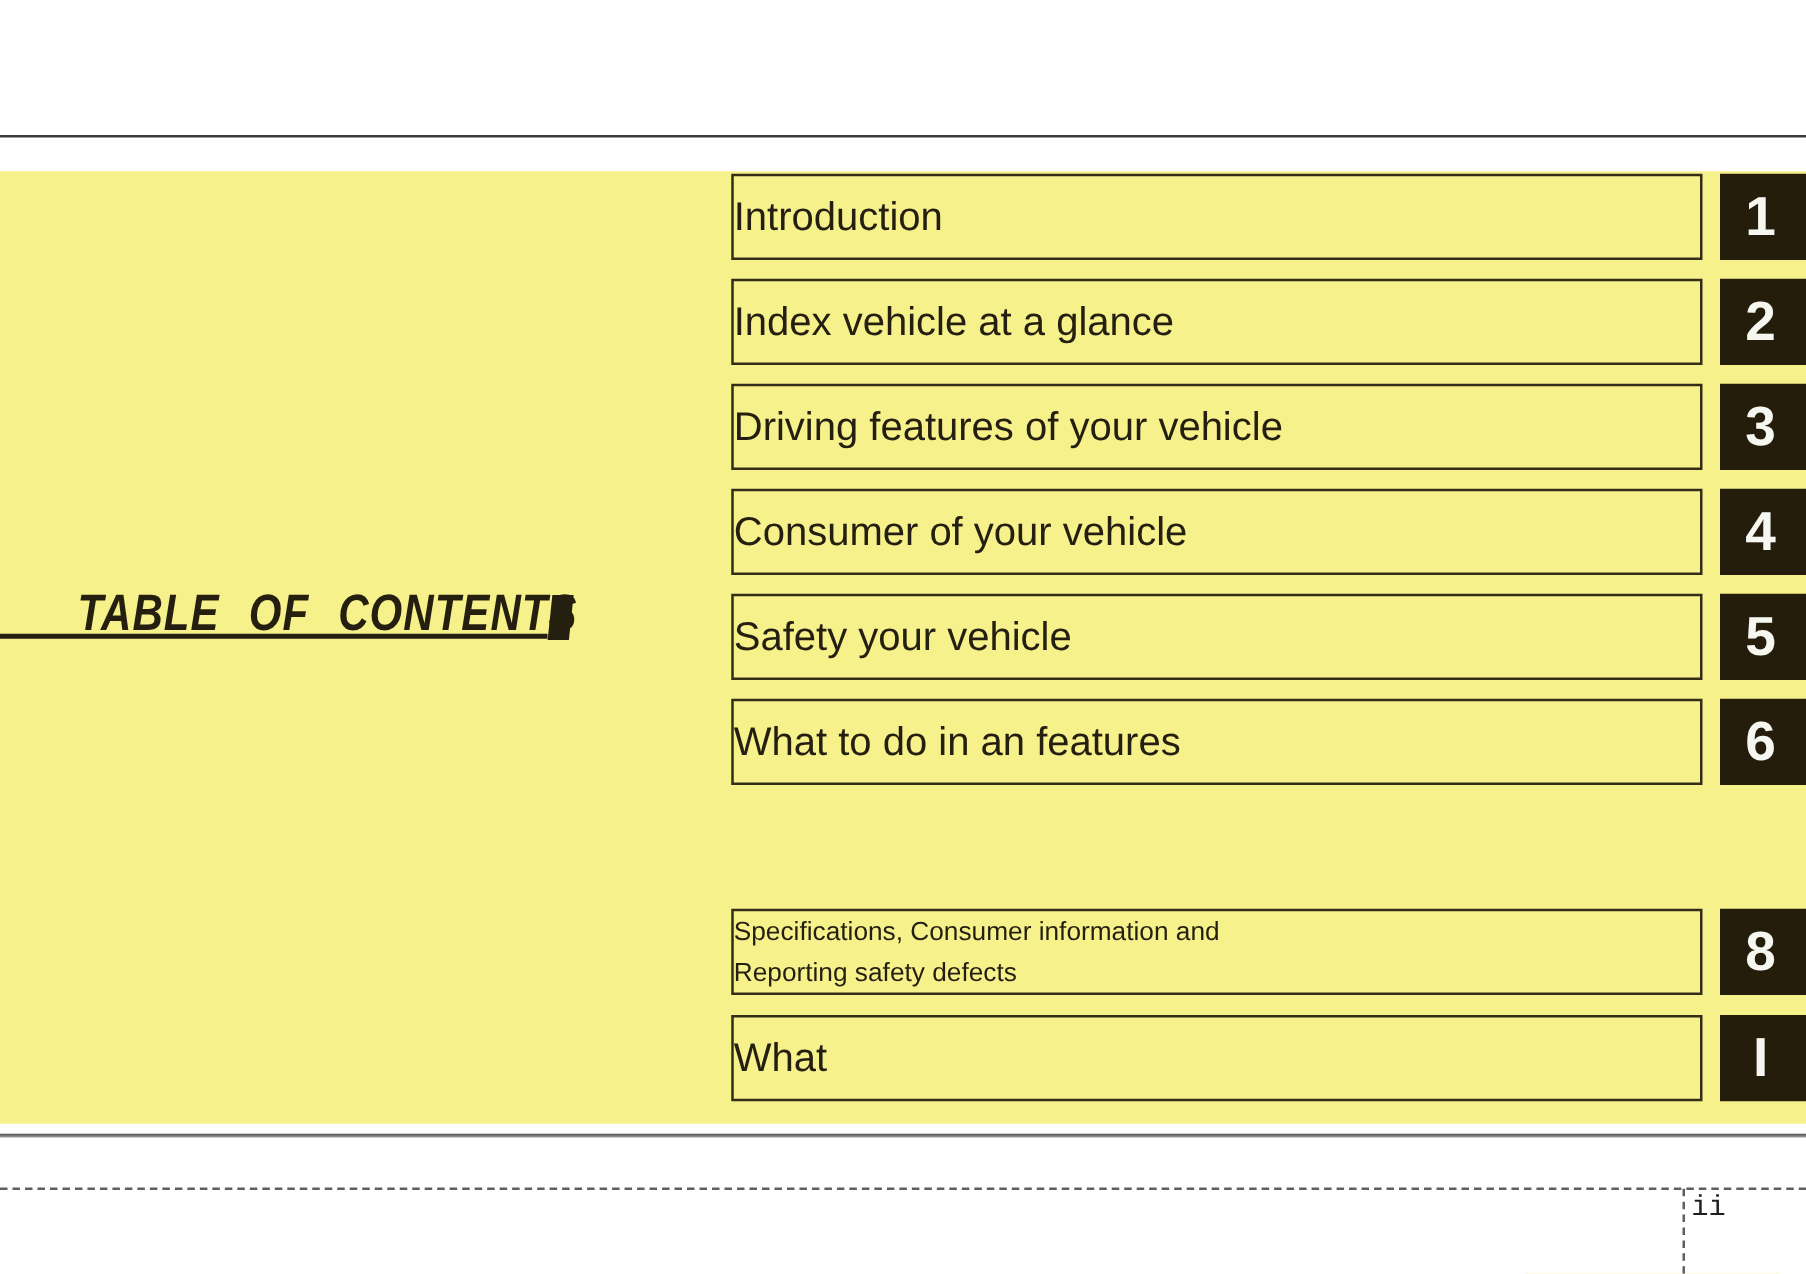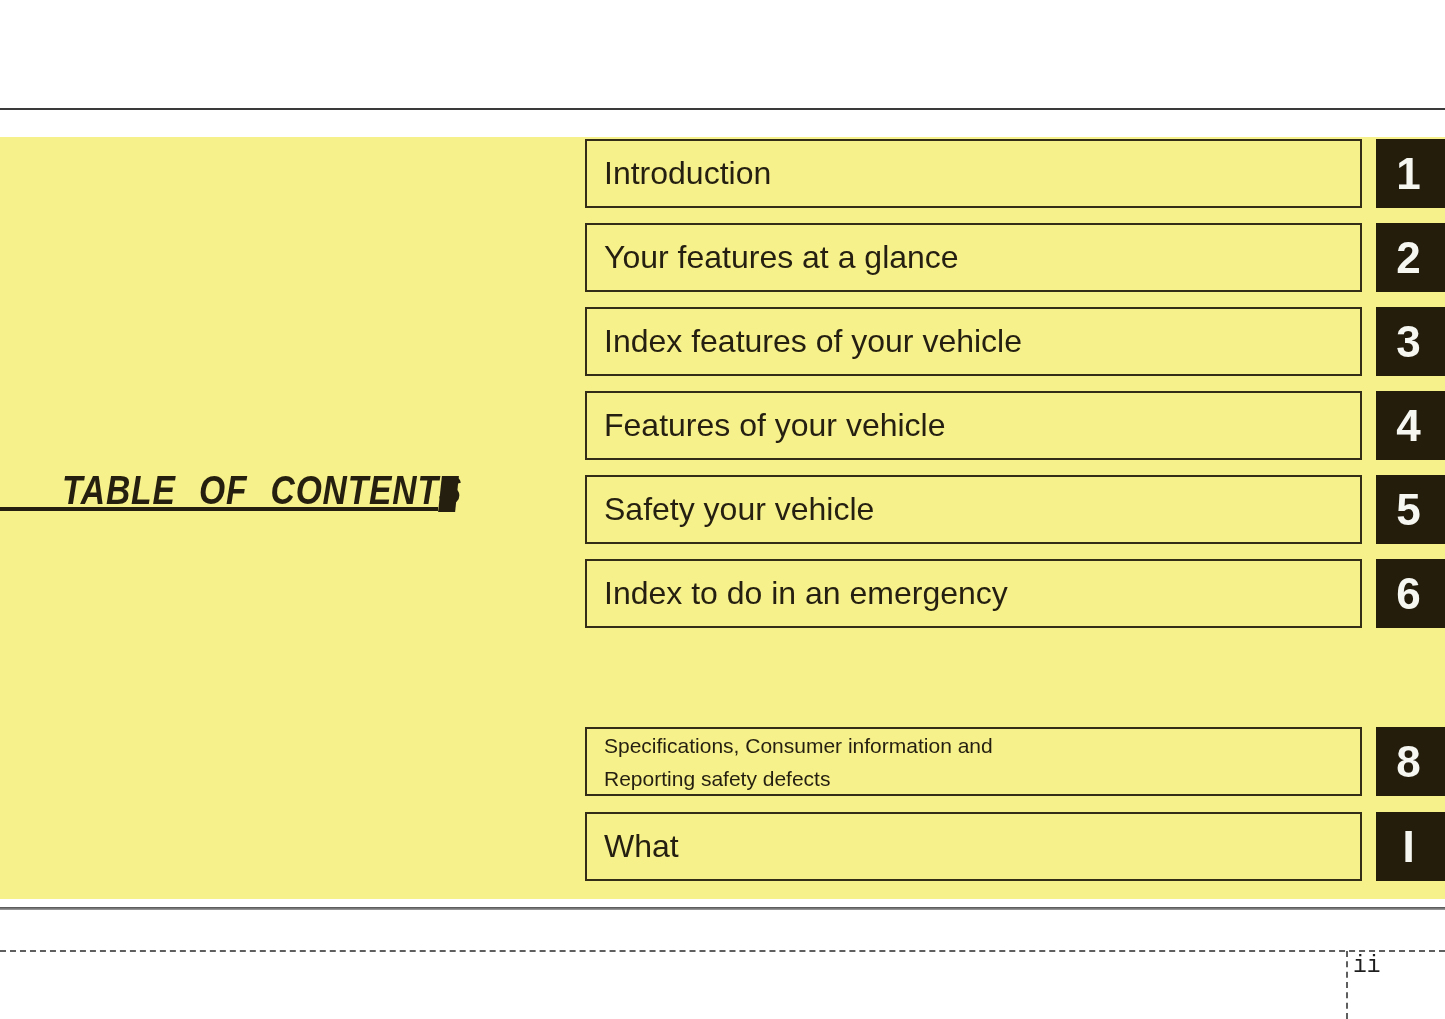--- a/index.html
+++ b/index.html
@@ -44,21 +44,20 @@
     transform: skewX(-6deg);
   }
 
   
   .toc-row { position: absolute; left: 585px; width: 860px; height: 69px; }
   .entry-box {
     position: absolute; left: 0; top: 0;
     width: 777px; height: 69px; box-sizing: border-box;
     background: #F7F18C; border: 2px solid #332D18;
     display: flex; align-items: center;
-    padding-left: 17px;
   }
   .entry-label {
     font-size: 32px; color: #241F10;
     white-space: pre-line; line-height: 1.1;
   }
   .entry-label.small { font-size: 21px; line-height: 33px; }
   .chapter-tab {
     position: absolute; left: 791px; top: 0;
     width: 69px; height: 69px; box-sizing: border-box;
     background: #241D0C;
@@ -107,57 +106,57 @@
     <div class="entry-box">
       <span class="entry-label">Introduction</span>
     </div>
     <div class="chapter-tab">
       <span class="tab-number">1</span>
     </div>
   </div>
 
   <div class="toc-row" style="top:223px">
     <div class="entry-box">
-      <span class="entry-label">Your features at a glance</span>
+      <span class="entry-label">Index vehicle at a glance</span>
     </div>
     <div class="chapter-tab">
       <span class="tab-number">2</span>
     </div>
   </div>
 
   <div class="toc-row" style="top:307px">
     <div class="entry-box">
-      <span class="entry-label">Index features of your vehicle</span>
+      <span class="entry-label">Driving features of your vehicle</span>
     </div>
     <div class="chapter-tab">
       <span class="tab-number">3</span>
     </div>
   </div>
 
   <div class="toc-row" style="top:391px">
     <div class="entry-box">
-      <span class="entry-label">Features of your vehicle</span>
+      <span class="entry-label">Consumer of your vehicle</span>
     </div>
     <div class="chapter-tab">
       <span class="tab-number">4</span>
     </div>
   </div>
 
   <div class="toc-row" style="top:475px">
     <div class="entry-box">
       <span class="entry-label">Safety your vehicle</span>
     </div>
     <div class="chapter-tab">
       <span class="tab-number">5</span>
     </div>
   </div>
 
   <div class="toc-row" style="top:559px">
     <div class="entry-box">
-      <span class="entry-label">Index to do in an emergency</span>
+      <span class="entry-label">What to do in an features</span>
     </div>
     <div class="chapter-tab">
       <span class="tab-number">6</span>
     </div>
   </div>
 
 
   <div class="toc-row" style="top:727px">
     <div class="entry-box">
       <span class="entry-label small">Specifications, Consumer information and

